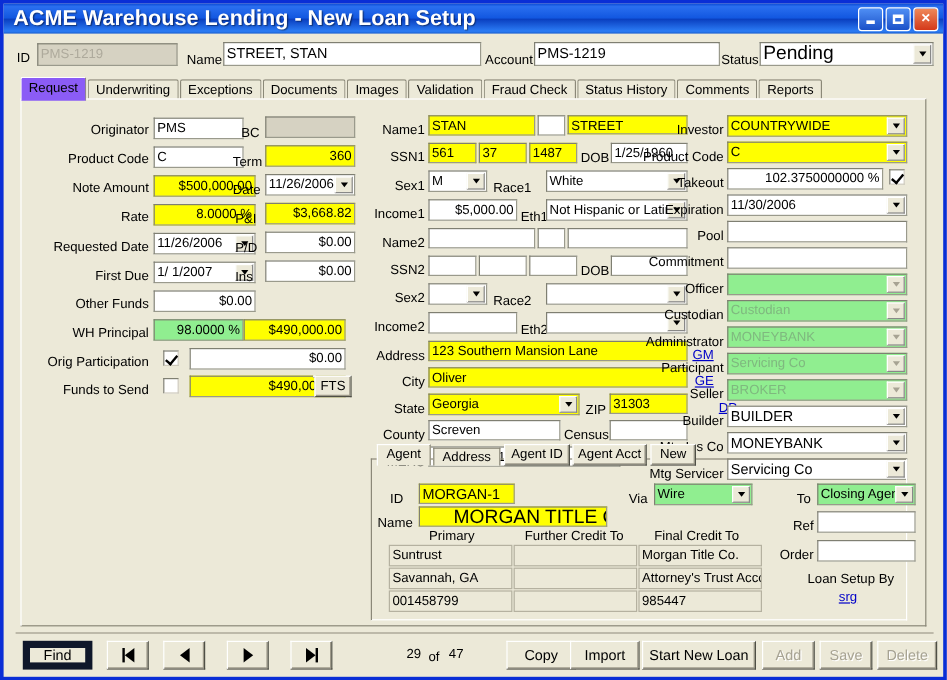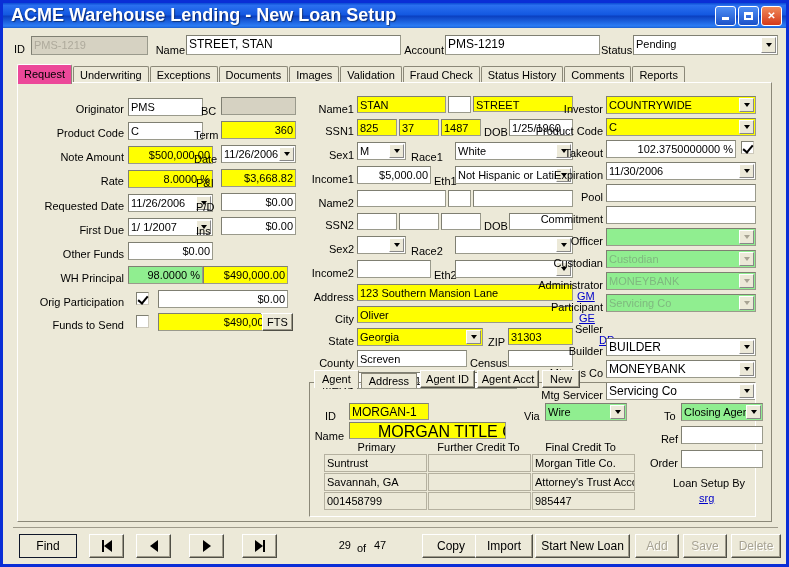--- a/index.html
+++ b/index.html
@@ -65,21 +65,21 @@
   
   .tabstrip{position:absolute;left:14px;top:62px;width:755px;height:18px;display:flex;align-items:flex-end;}
   .tab{
     height:17px;line-height:16px;padding:0 6px;font-size:11px;
     background:#ece9d8;border:1px solid #8b8878;border-bottom:none;
     margin-right:1px;box-sizing:border-box;color:#000;
     border-top-left-radius:2px;border-top-right-radius:2px;
   }
   .tab.active{
     height:20px;line-height:18px;font-weight:normal;
-    background:#ec4899;border-color:#ffffff #8b8878 #ece9d8 #ffffff;
+    background:#8b5cf6;border-color:#ffffff #8b8878 #ece9d8 #ffffff;
     position:relative;z-index:3;margin-bottom:-1px;
   }
   
   .panel{
     position:absolute;left:14px;top:79px;width:755px;height:440px;
     background:#ece9d8;border:1px solid #fff;border-right-color:#8b8878;border-bottom-color:#8b8878;
     box-sizing:border-box;
   }
   .abs{position:absolute;}
   .lblR{position:absolute;text-align:right;font-size:11px;color:#000;line-height:13px;}
@@ -93,21 +93,21 @@
     content:"";position:absolute;left:3px;top:1px;width:4px;height:8px;
     border:solid #000;border-width:0 2px 2px 0;transform:rotate(40deg);
   }
   .btn{
     position:absolute;box-sizing:border-box;
     background:#ece9d8;border:1px solid #fff;border-right-color:#4f4f46;border-bottom-color:#4f4f46;
     box-shadow:inset -1px -1px 0 #9e9a8a;
     font-family:Liberation Sans, sans-serif;font-size:11px;color:#000;
     display:flex;align-items:center;justify-content:center;cursor:default;
   }
-  .btn.def{border:1px solid #0f172a;box-shadow:none;}
+  .btn.def{border:6px solid #0f172a;box-shadow:none;}
   .btn.dis{color:#a7a393;text-shadow:1px 1px 0 #fff;}
   .link{color:#0000c8;text-decoration:underline;font-size:11px;cursor:pointer;}
 
   .grpbox{
     position:absolute;box-sizing:border-box;
     border:1px solid #8b8878;border-right-color:#fff;border-bottom-color:#fff;
   }
   .inner-tabstrip{position:absolute;display:flex;align-items:flex-end;}
   .itab{
     height:15px;line-height:14px;padding:0 7px;font-size:11px;
@@ -147,21 +147,21 @@
   </div>
 
   <div class="hdr">
     <span class="lblR" style="left:6px;top:13px;width:16px;">ID</span>
     <div class="inp gray" style="position:absolute;left:28px;top:6px;width:117px;height:19px;">PMS-1219</div>
     <span class="lblR" style="left:150px;top:14px;width:32px;">Name</span>
     <div class="inp" style="position:absolute;left:183px;top:5px;width:215px;height:20px;font-size:12px;">STREET, STAN</div>
     <span class="lblR" style="left:398px;top:14px;width:43px;">Account</span>
     <div class="inp" style="position:absolute;left:442px;top:5px;width:155px;height:20px;font-size:12px;">PMS-1219</div>
     <span class="lblR" style="left:598px;top:14px;width:31px;">Status</span>
-    <div class="inp combo" style="position:absolute;left:630px;top:5px;width:145px;height:20px;font-size:11px;">
+    <div class="inp combo" style="position:absolute;left:630px;top:5px;width:145px;height:20px;font-size:16px;">
       <span>Pending</span>
       <span class="arrow">
           <i></i>
         </span>
     </div>
   </div>
 
   <div class="tabstrip">
     <div class="tab active">Request</div>
     <div class="tab">Underwriting</div>
@@ -246,21 +246,21 @@
     <div class="inp right" style="position:absolute;left:203px;top:134px;width:75px;height:18px;">$0.00</div>
 
     <div class="btn" style="left:244px;top:230px;width:31px;height:18px;">FTS</div>
 
     <span class="lblR" style="left:292px;top:20px;width:44px;">Name1</span>
     <div class="inp yel" style="position:absolute;left:339px;top:13px;width:89px;height:17px;">STAN</div>
     <div class="inp" style="position:absolute;left:430px;top:13px;width:23px;height:17px;"></div>
     <div class="inp yel" style="position:absolute;left:455px;top:13px;width:100px;height:16px;">STREET</div>
 
     <span class="lblR" style="left:292px;top:42px;width:44px;">SSN1</span>
-    <div class="inp yel" style="position:absolute;left:339px;top:36px;width:40px;height:17px;">825</div>
+    <div class="inp yel" style="position:absolute;left:339px;top:36px;width:40px;height:17px;">561</div>
     <div class="inp yel" style="position:absolute;left:381px;top:36px;width:40px;height:17px;">37</div>
     <div class="inp yel" style="position:absolute;left:423px;top:36px;width:40px;height:17px;">1487</div>
     <span class="lblL" style="left:466px;top:43px;">DOB</span>
     <div class="inp" style="position:absolute;left:491px;top:36px;width:64px;height:17px;">1/25/1960</div>
 
     <span class="lblR" style="left:292px;top:66px;width:44px;">Sex1</span>
     <div class="inp combo" style="position:absolute;left:339px;top:59px;width:49px;height:18px;">
       <span>M</span>
       <span class="arrow">
           <i></i>
@@ -409,20 +409,26 @@
 
     <span class="lblR" style="left:505px;top:218px;width:80px;">Participant</span>
     <div class="inp grn combo dis" style="position:absolute;left:588px;top:211px;width:150px;height:18px;color:#7fb87f;">
       <span>Servicing Co</span>
       <span class="arrow">
           <i></i>
         </span>
     </div>
 
     <span class="lblR" style="left:525px;top:240px;width:60px;">Seller</span>
+    <div class="inp grn combo dis" style="position:absolute;left:588px;top:233px;width:150px;height:18px;color:#7fb87f;">
+      <span>BROKER</span>
+      <span class="arrow">
+          <i></i>
+        </span>
+    </div>
 
     <span class="lblR" style="left:525px;top:262px;width:60px;">Builder</span>
     <div class="inp combo" style="position:absolute;left:588px;top:255px;width:150px;height:18px;font-size:12px;">
       <span>BUILDER</span>
       <span class="arrow">
           <i></i>
         </span>
     </div>
 
     <span class="lblR" style="left:505px;top:284px;width:80px;">Mtg Ins Co</span>

